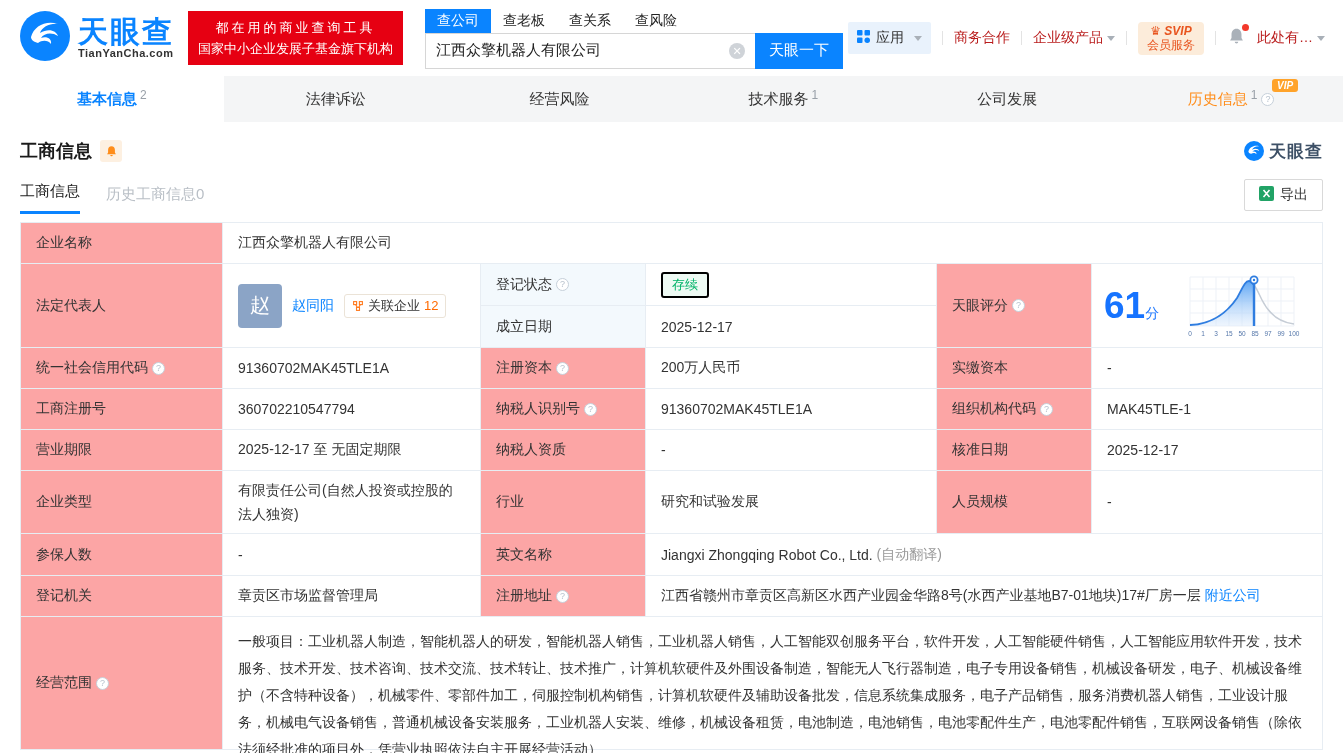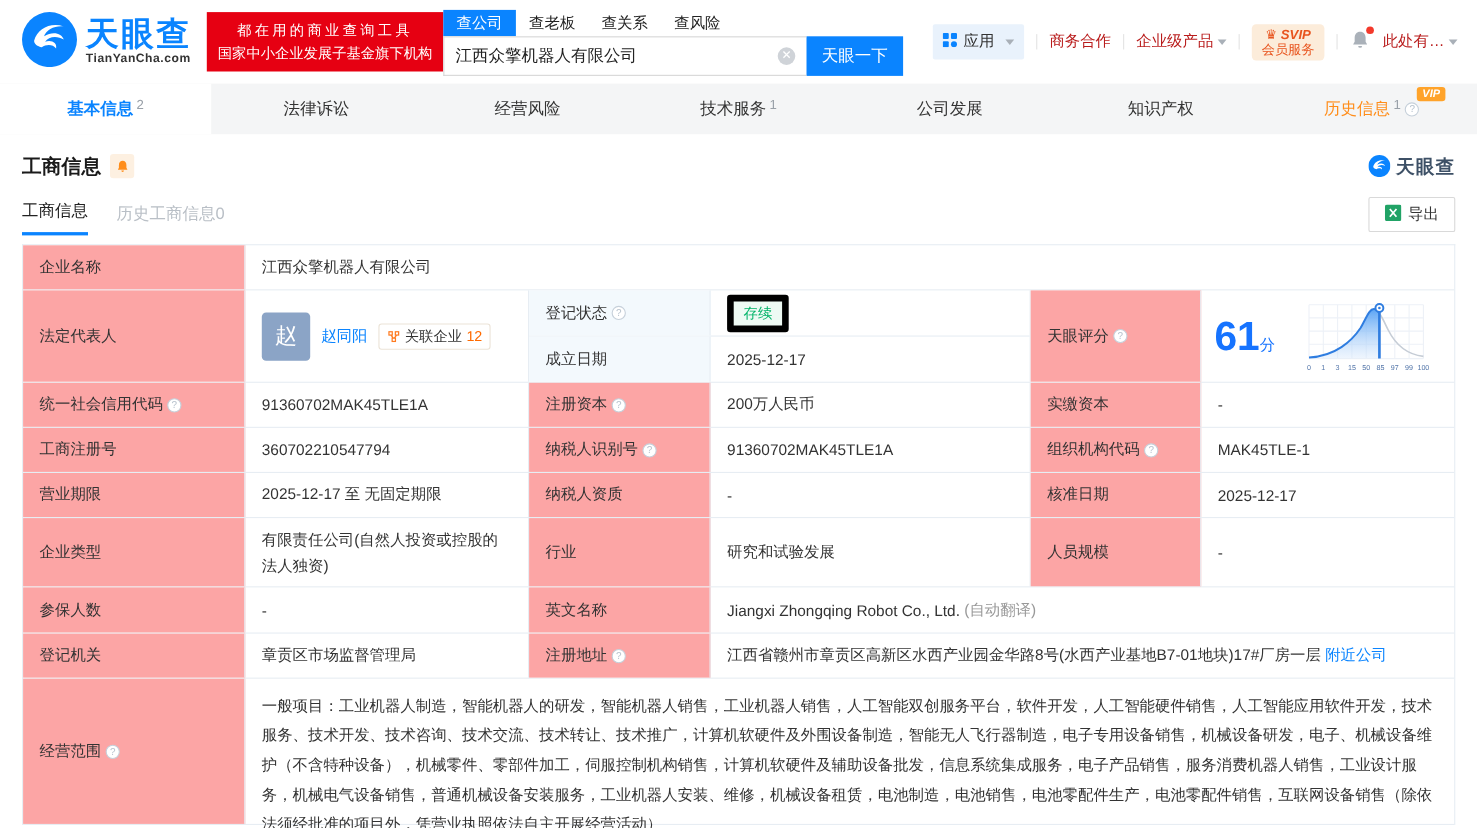--- a/index.html
+++ b/index.html
@@ -8,21 +8,21 @@
   .lnk { color:#0a84ff; cursor:pointer; text-decoration:none; }
 
   
   .hdr { height:76px; display:flex; align-items:center; padding:0 18px 0 20px; background:#fff; }
   .logo { display:flex; align-items:center; gap:8px; }
   .logo-txt .cn { font-size:30px; font-weight:bold; color:#0a84ff; letter-spacing:2px; line-height:30px; }
   .logo-txt .en { font-size:11px; font-weight:bold; color:#333; letter-spacing:.5px; }
   .promo { margin-left:14px; background:#e60012; color:#fff; font-size:13px; line-height:21px;
     padding:6px 10px; text-align:center; white-space:nowrap; }
   .promo .l1 { letter-spacing:3px; }
-  .search { }
+  .search { margin-left:22px; }
   .stabs { display:flex; align-items:flex-end; gap:0; height:25px; }
   .stab { font-size:14px; color:#222; padding:3px 12px; cursor:pointer; }
   .stab.on { background:#0a84ff; color:#fff; }
   .sline { display:flex; }
   .sinwrap { position:relative; }
   .sinput { width:330px; height:36px; border:1px solid #d6d6d6; border-right:none; font-size:15px;
     padding:0 34px 0 10px; outline:none; color:#222; }
   .sclear { position:absolute; right:10px; top:10px; width:16px; height:16px; border-radius:50%;
     background:#cfd3d8; color:#fff; font-size:11px; line-height:16px; text-align:center; cursor:pointer; }
   .sbtn { width:88px; height:36px; background:#0a84ff; color:#fff; font-size:15px; border:none; cursor:pointer; }
@@ -72,21 +72,21 @@
   .cell:last-child { border-right:none; }
   .lbl { background:#fca5a5; color:#333; }
   .span5 { grid-column:2 / 7; }
   .span3 { grid-column:4 / 7; }
   .midblock { grid-column:3 / 5; display:flex; flex-direction:column; border-right:1px solid #e7edf3; }
   .midsub { display:flex; flex:1; }
   .midsub.first { border-bottom:1px solid #e7edf3; }
   .midsub .mlbl { width:165px; background:#f3f9fd; display:flex; align-items:center; padding:0 15px;
     font-size:14px; border-right:1px solid #e7edf3; }
   .midsub .mval { flex:1; display:flex; align-items:center; padding:0 15px; font-size:14px; }
-  .badge-green { color:#00b368; border:6px solid #000000; background:#eefaf4; border-radius:3px;
+  .badge-green { color:#00b368; border:2px solid #000000; background:#eefaf4; border-radius:3px;
     font-size:13px; padding:2px 9px; }
   .avatar { width:44px; height:44px; border-radius:4px; background:#8ba4c6; color:#fff; font-size:20px;
     display:flex; align-items:center; justify-content:center; flex:none; }
   .relbadge { display:flex; align-items:center; gap:4px; border:1px solid #ebe3d7; border-radius:3px;
     padding:2px 7px; font-size:13px; cursor:pointer; background:#fff; }
   .relbadge .num { color:#ff6a00; }
   .scorecell { grid-column:6 / 7; display:flex; align-items:center; padding:0 4px 0 12px; gap:25px; }
   .scorenum { color:#1673ff; font-size:37px; font-weight:bold; line-height:1; }
   .scoreunit { color:#1673ff; font-size:14px; }
   .gray { color:#999; }
@@ -175,23 +175,20 @@
     </div>
   <div class="ntab">
       <span>经营风险</span>
     </div>
   <div class="ntab">
     <span>技术服务</span>
       <span class="ncount">1</span>
   </div>
   <div class="ntab">
       <span>公司发展</span>
-    </div>
-  <div class="ntab">
-      <span>知识产权</span>
     </div>
   <div class="ntab hist">
     <span class="viptag">VIP</span>
     <span>历史信息</span>
       <span class="ncount">1</span>
     <span class="qm">?</span>
   </div>
 </div>
 
 <div class="content">

